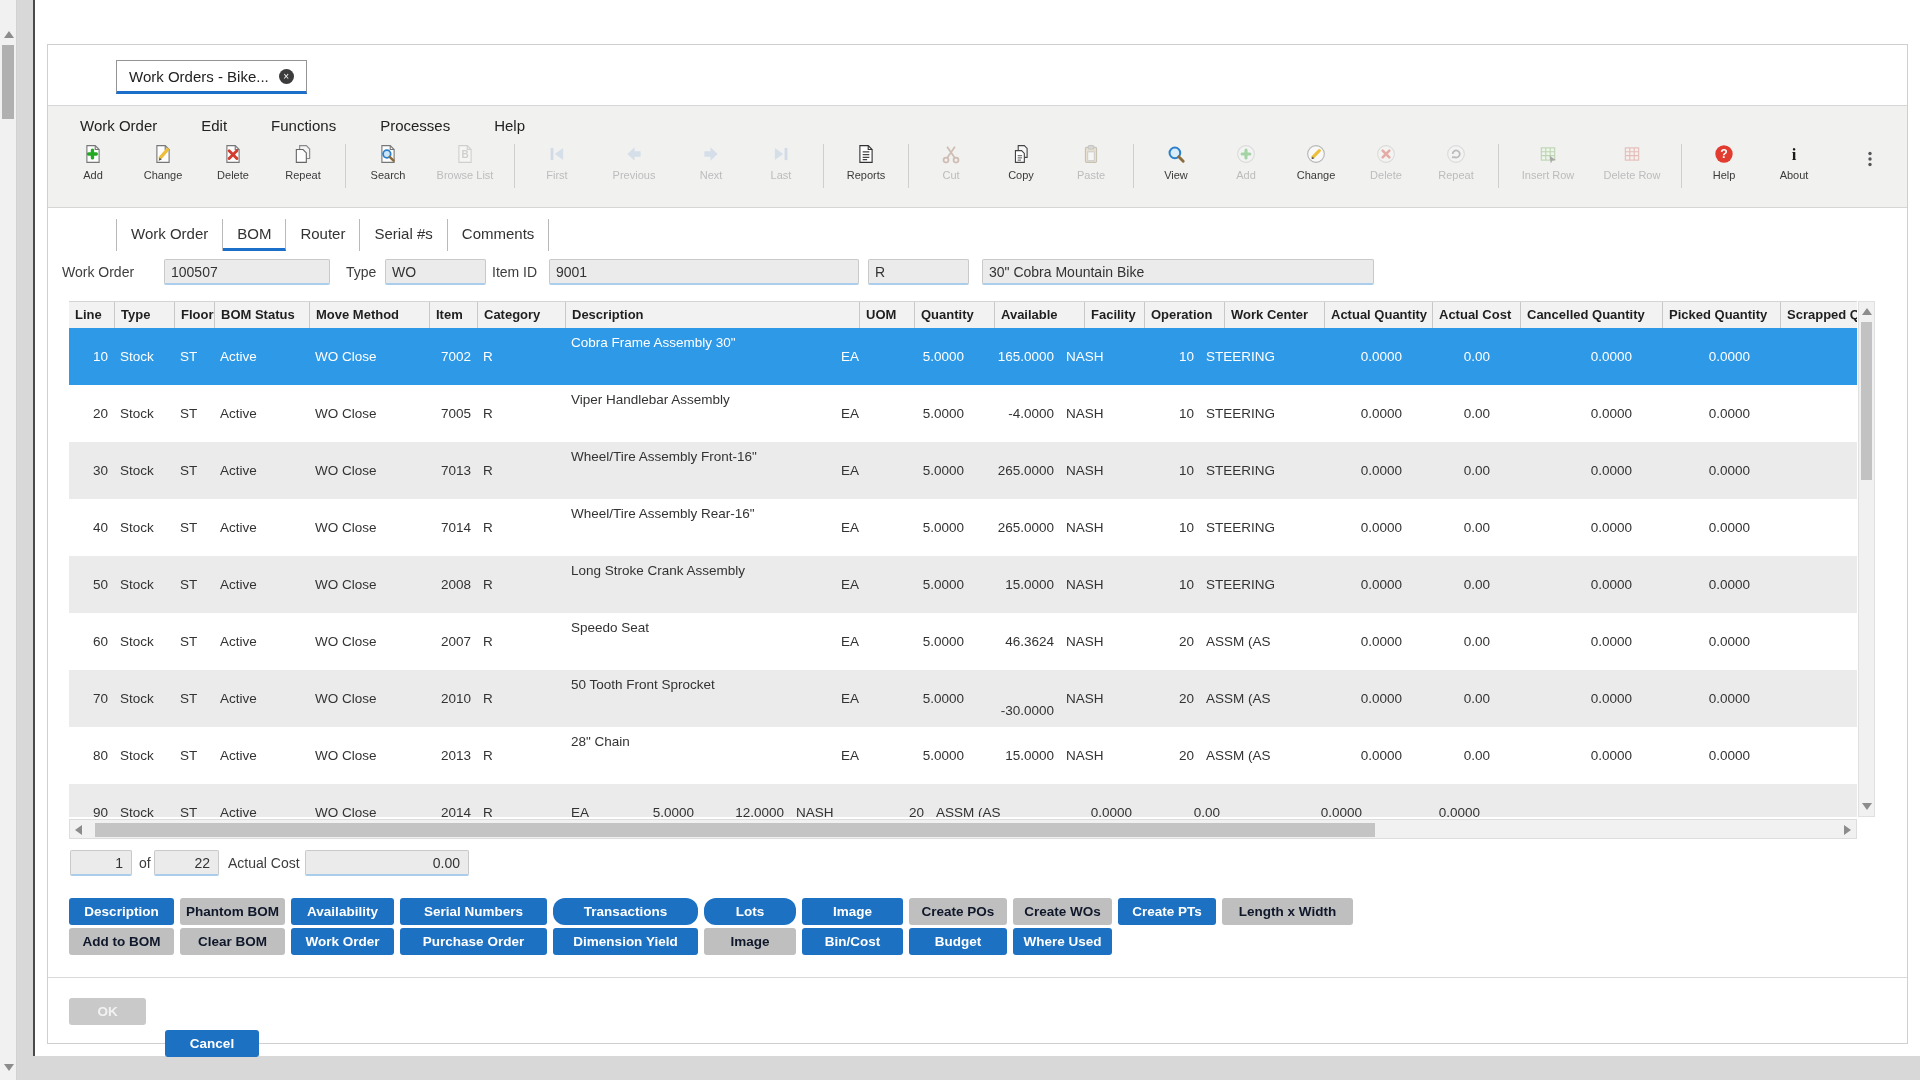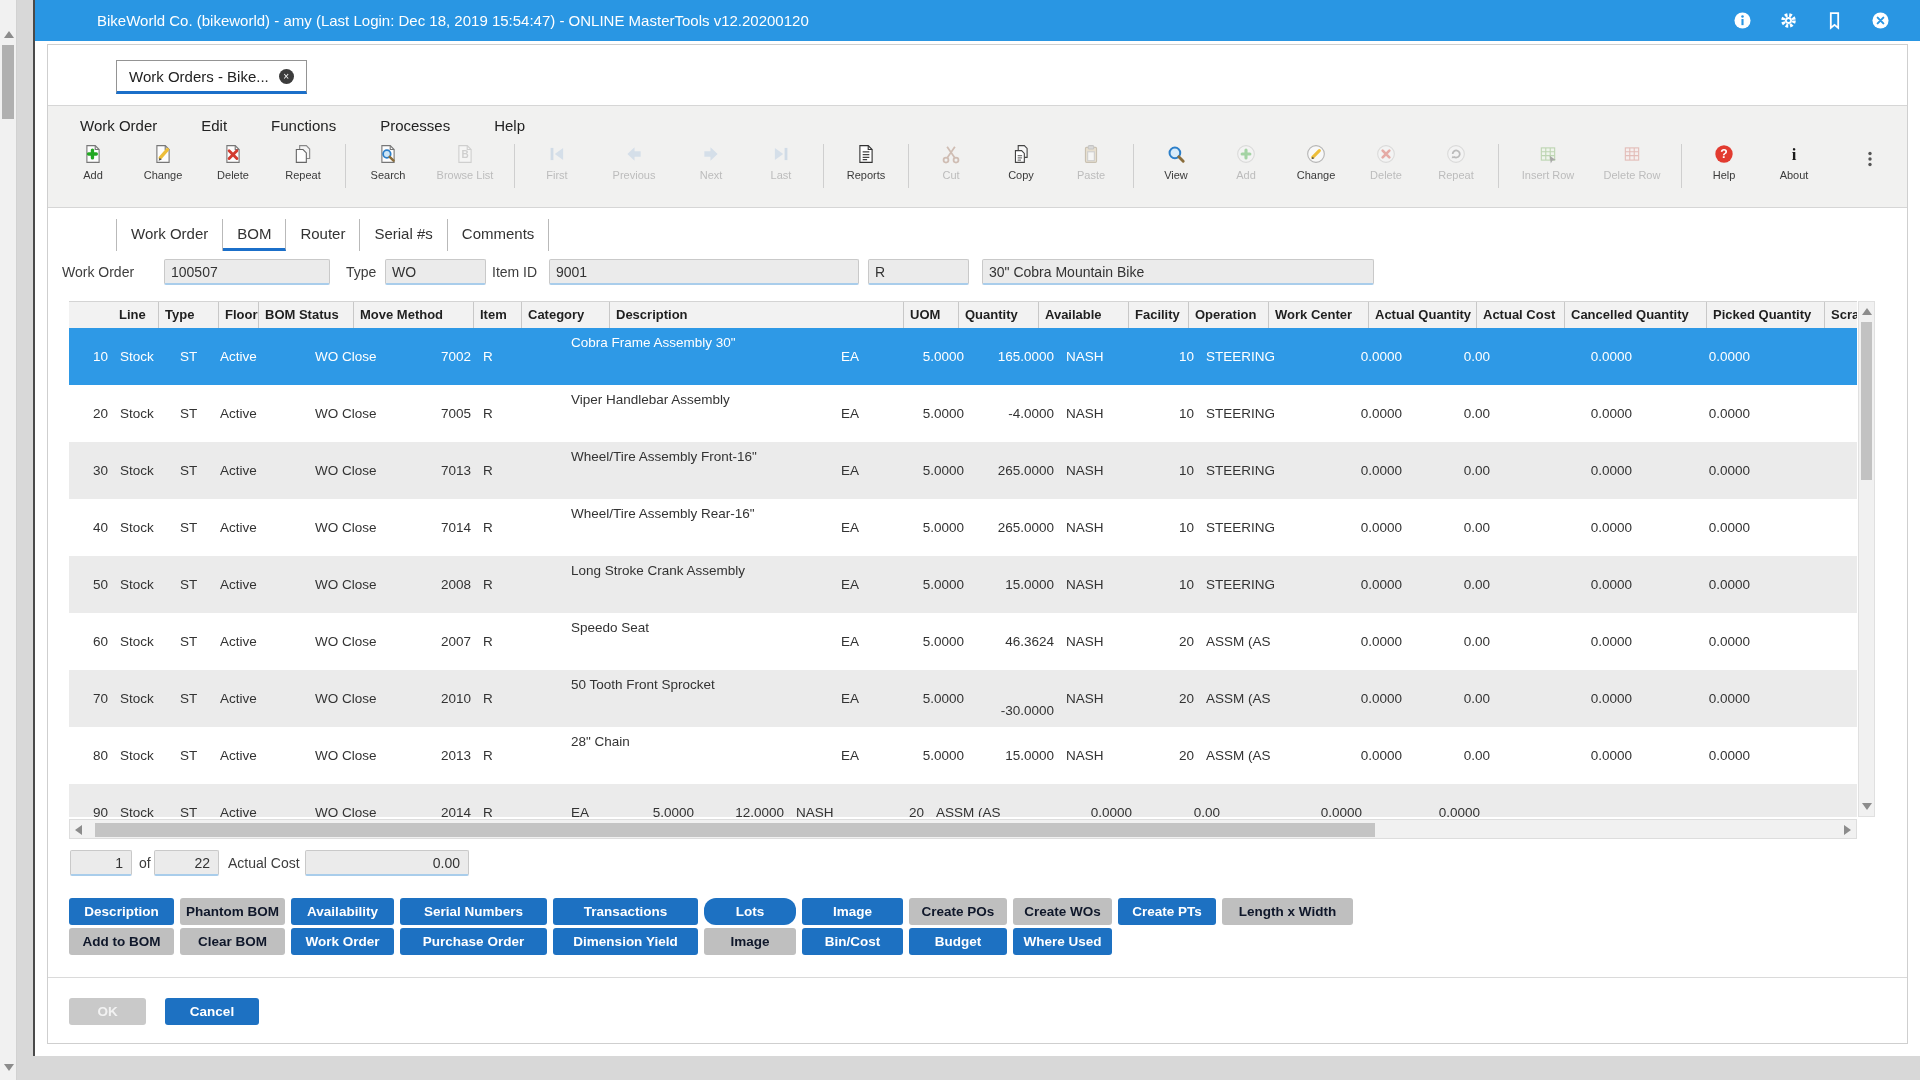--- a/index.html
+++ b/index.html
@@ -63,21 +63,21 @@
   .flabel { position:absolute; top:0; line-height:28px; font-size:14px; color:#3d3d3d; white-space:nowrap; }
   .finput { position:absolute; top:1px; height:26px; line-height:24px; background:#ebebeb;
     border:1px solid #c9c9c9; border-bottom:2px solid #a9cdeb; border-radius:2px;
     font-size:14px; color:#333; padding:0 6px; white-space:nowrap; overflow:hidden; }
 
   
   .tablewrap { position:absolute; left:21px; top:256px; width:1788px; height:516px; overflow:hidden; background:#fff; }
   .thead { display:flex; height:27px; background:#f2f2f2; border-top:1px solid #d4d4d4; }
   .hcell { flex:none; font-size:13px; font-weight:bold; color:#1f1f1f; line-height:26px;
     padding:0 6px; border-left:1px solid #c8c8c8; white-space:nowrap; overflow:hidden; cursor:pointer; }
-  .hcell:first-child { border-left:none;margin-left:44px; }
+  .hcell:first-child { border-left:none; }
   .trow { display:flex; height:57px; background:#fff; cursor:pointer; }
   .trow.alt { background:#ebebeb; }
   .trow.sel { background:#2e99e6; }
   .trow.sel .tcell { color:#fff; }
   .tcell { flex:none; display:flex; align-items:center; font-size:13.5px; color:#333;
     padding:0 6px; white-space:nowrap; overflow:hidden; }
   .tcell.r { justify-content:flex-end; }
   .tcell.desc { align-items:flex-start; padding-top:7px; }
 
   
@@ -100,21 +100,21 @@
   
   .actions { position:absolute; left:21px; display:flex; gap:6px; }
   .abtn { height:27px; border:none; border-radius:3px; color:#fff; font-size:13.5px; font-weight:600;
     font-family:"Liberation Sans", sans-serif; background:#1d71c2; cursor:pointer; white-space:nowrap; overflow:hidden; }
   .abtn.dis { background:#bfbfbf; color:#0f172a; cursor:default; }
 
   .footer-divider { position:absolute; left:0; right:0; top:932px; height:1px; background:#dadada; }
   .fbtn { position:absolute; top:953px; height:27px; border:none; border-radius:3px; color:#fff;
     font-size:13.5px; font-weight:600; font-family:"Liberation Sans", sans-serif; cursor:pointer; }
   #ok-btn { left:21px; width:77px; background:#c9c9c9; color:#f2f2f2; cursor:default; }
-  #cancel-btn { left:117px; width:94px; background:#1d71c2; }
+  #cancel-btn { left:117px; width:94px; background:#1d71c2;margin-top:32px; }
 </style>
 </head>
 <body>
 
 <svg width="0" height="0" style="position:absolute">
   <symbol id="i-doc-add" viewBox="0 0 18 18">
       <path d="M3.5 1.5h7.5l3.5 3.5v11.5h-11z" fill="#fdfdfd" stroke="#777"></path>
       <path d="M11 1.5V5h3.5" fill="none" stroke="#777"></path>
       <path d="M8.5 5.5v7M5 9h7" stroke="#22a822" stroke-width="3" stroke-linecap="round"></path>
     </symbol>
@@ -243,37 +243,20 @@
 <div class="page">
 
   <div class="vscroll-page">
     <div class="tri up"></div>
     <div class="vthumb"></div>
     <div class="tri down"></div>
   </div>
 
   <div class="window">
 
-    <div class="titlebar">
-      <span class="title-text">BikeWorld Co. (bikeworld) - amy (Last Login: Dec 18, 2019 15:54:47) - ONLINE MasterTools v12.20200120</span>
-      <div class="tb-icons">
-        <svg class="ic" viewBox="0 0 18 18">
-            <use href="#i-tb-info"></use>
-          </svg>
-        <svg class="ic" viewBox="0 0 18 18">
-            <use href="#i-tb-gear"></use>
-          </svg>
-        <svg class="ic" viewBox="0 0 18 18">
-            <use href="#i-tb-bookmark"></use>
-          </svg>
-        <svg class="ic" viewBox="0 0 18 18">
-            <use href="#i-tb-close"></use>
-          </svg>
-      </div>
-    </div>
 
     <div class="panel">
 
       <div class="wtab">
         <span>Work Orders - Bike...</span>
         <span class="wtab-close">×</span>
       </div>
 
       <div class="band">
         <div class="menubar" id="menubar">
@@ -686,21 +669,21 @@
         <div class="pinput" style="left:106px;width:65px">22</div>
         <span class="plabel" style="left:180px">Actual Cost</span>
         <div class="pinput" style="left:257px;width:164px">0.00</div>
       </div>
 
       <div class="actions" id="actions1" style="top:853px">
           <button class="abtn" style="width: 105px;">Description</button>
           <button class="abtn dis" style="width: 105px;">Phantom BOM</button>
           <button class="abtn" style="width: 103px;">Availability</button>
           <button class="abtn" style="width: 147px;">Serial Numbers</button>
-          <button class="abtn" style="width: 145px;">Transactions</button>
+          <button class="abtn" style="width: 145px; border-radius: 12px;">Transactions</button>
           <button class="abtn" style="width: 92px; border-radius: 12px;">Lots</button>
           <button class="abtn" style="width: 101px;">Image</button>
           <button class="abtn dis" style="width: 98px;">Create POs</button>
           <button class="abtn dis" style="width: 99px;">Create WOs</button>
           <button class="abtn" style="width: 98px;">Create PTs</button>
           <button class="abtn dis" style="width: 131px;">Length x Width</button>
         </div>
       <div class="actions" id="actions2" style="top:883px">
           <button class="abtn dis" style="width: 105px;">Add to BOM</button>
           <button class="abtn dis" style="width: 105px;">Clear BOM</button>

